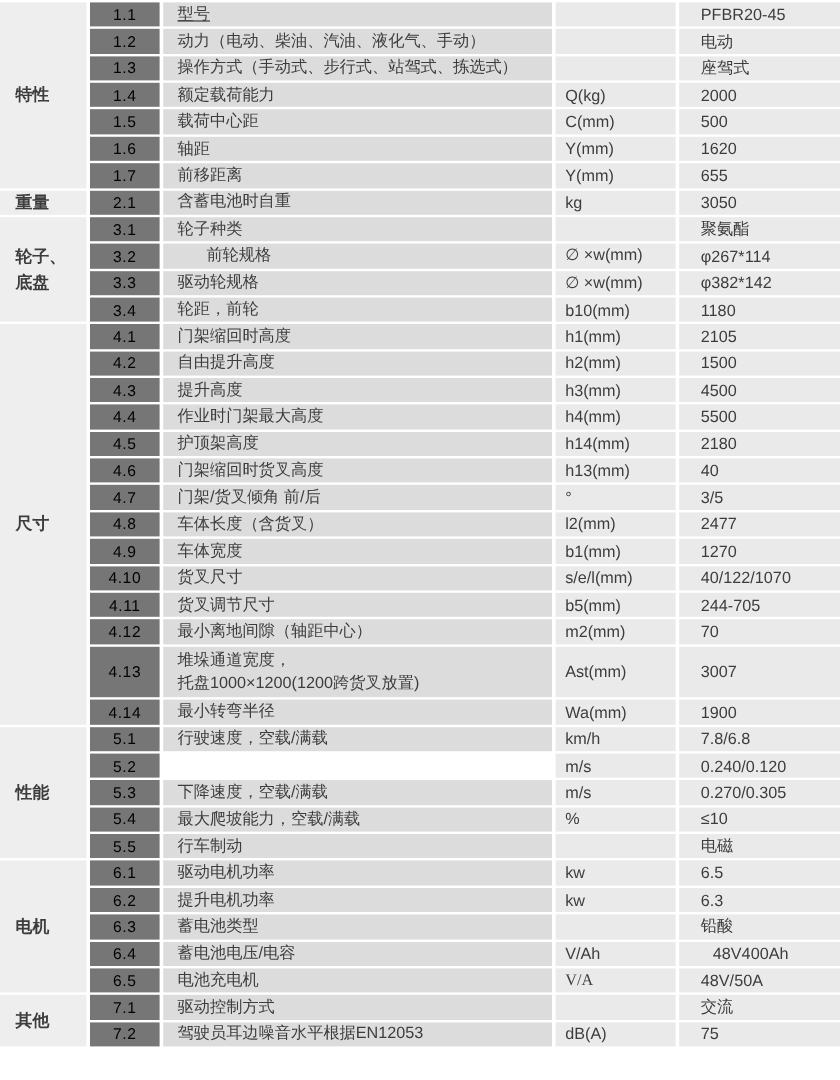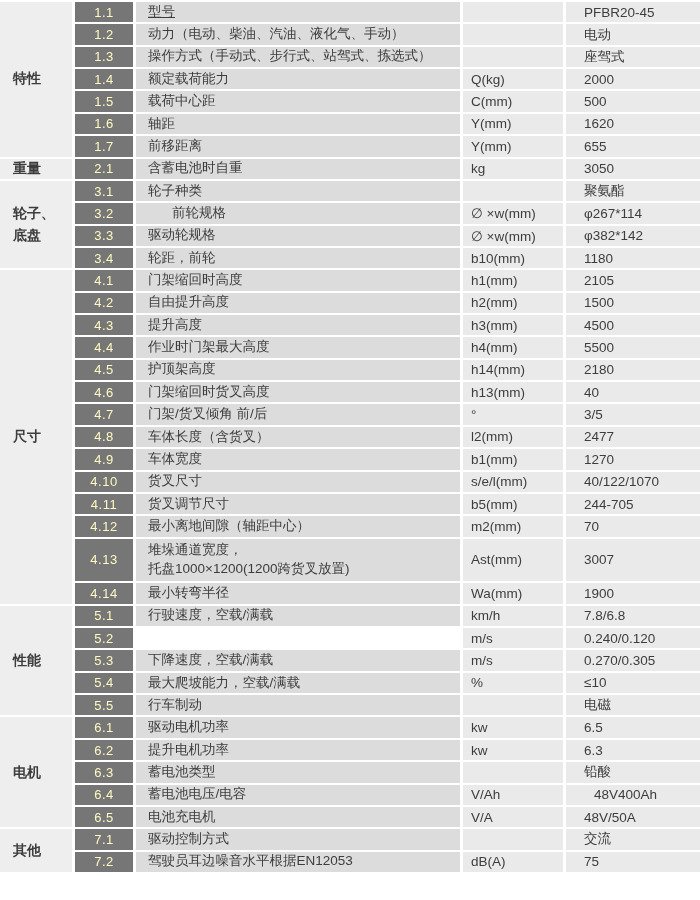--- a/index.html
+++ b/index.html
@@ -35,21 +35,21 @@
     background: #eeeeee;
     color: #3d3d3d;
     font-weight: bold;
     font-size: 14px;
     padding-left: 13px;
     white-space: pre-line;
     line-height: 1.55;
   }
   .num {
     background: #767676;
-    color: #fef9c3;
+    color: #000000;
     font-size: 13px;
     justify-content: center;
     letter-spacing: 0.5px;
   }
   .desc {
     background: #dcdcdc;
     font-size: 13.5px;
     padding-left: 12px;
     white-space: pre-line;
     line-height: 1.4;
@@ -218,21 +218,21 @@
       <div class="cell num" style="grid-area: 35 / 2 / span 1;">6.3</div>
       <div class="cell desc" style="grid-area: 35 / 3 / span 1;">蓄电池类型</div>
       <div class="cell unit" style="grid-area: 35 / 4 / span 1;"></div>
       <div class="cell val" style="grid-area: 35 / 5 / span 1;">铅酸</div>
       <div class="cell num" style="grid-area: 36 / 2 / span 1;">6.4</div>
       <div class="cell desc" style="grid-area: 36 / 3 / span 1;">蓄电池电压/电容</div>
       <div class="cell unit" style="grid-area: 36 / 4 / span 1;">V/Ah</div>
       <div class="cell val" style="grid-area: 36 / 5 / span 1; padding-left: 28px;">48V400Ah</div>
       <div class="cell num" style="grid-area: 37 / 2 / span 1;">6.5</div>
       <div class="cell desc" style="grid-area: 37 / 3 / span 1;">电池充电机</div>
-      <div class="cell unit" style="grid-area: 37 / 4 / span 1;">V/A</div>
+      <div class="cell unit" style="grid-area: 37 / 4 / span 1; font-family: Liberation Serif, serif;">V/A</div>
       <div class="cell val" style="grid-area: 37 / 5 / span 1;">48V/50A</div>
       <div class="cell cat" style="grid-area: 38 / 1 / span 2;">其他</div>
       <div class="cell num" style="grid-area: 38 / 2 / span 1;">7.1</div>
       <div class="cell desc" style="grid-area: 38 / 3 / span 1;">驱动控制方式</div>
       <div class="cell unit" style="grid-area: 38 / 4 / span 1;"></div>
       <div class="cell val" style="grid-area: 38 / 5 / span 1;">交流</div>
       <div class="cell num" style="grid-area: 39 / 2 / span 1;">7.2</div>
       <div class="cell desc" style="grid-area: 39 / 3 / span 1;">驾驶员耳边噪音水平根据EN12053</div>
       <div class="cell unit" style="grid-area: 39 / 4 / span 1;">dB(A)</div>
       <div class="cell val" style="grid-area: 39 / 5 / span 1;">75</div>

